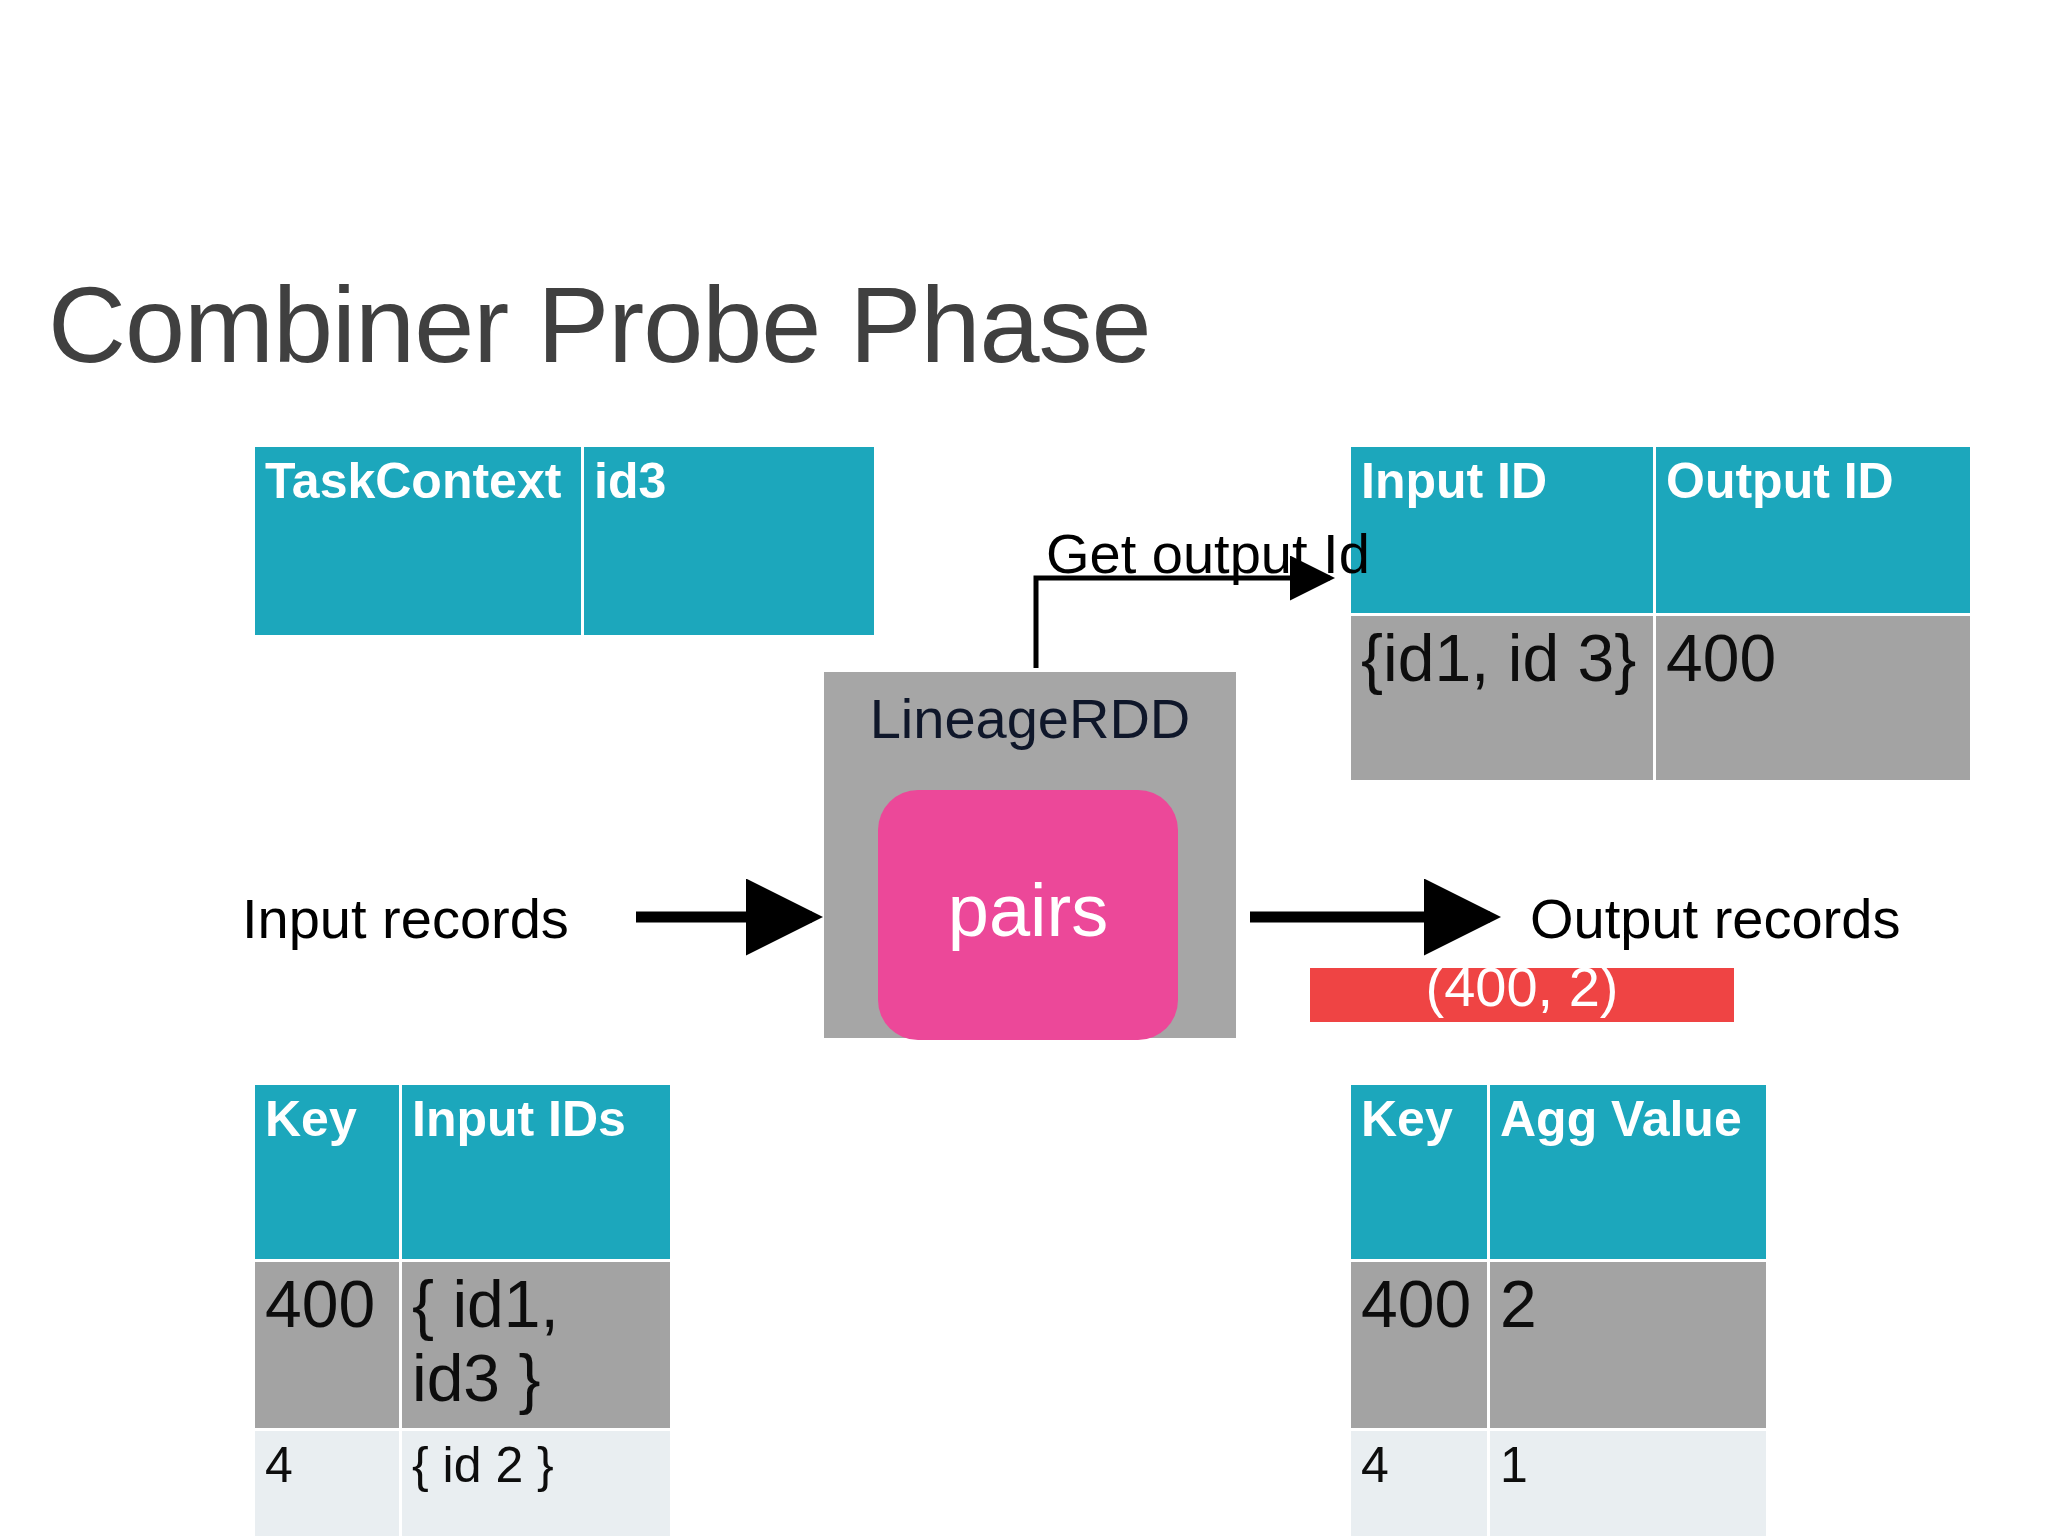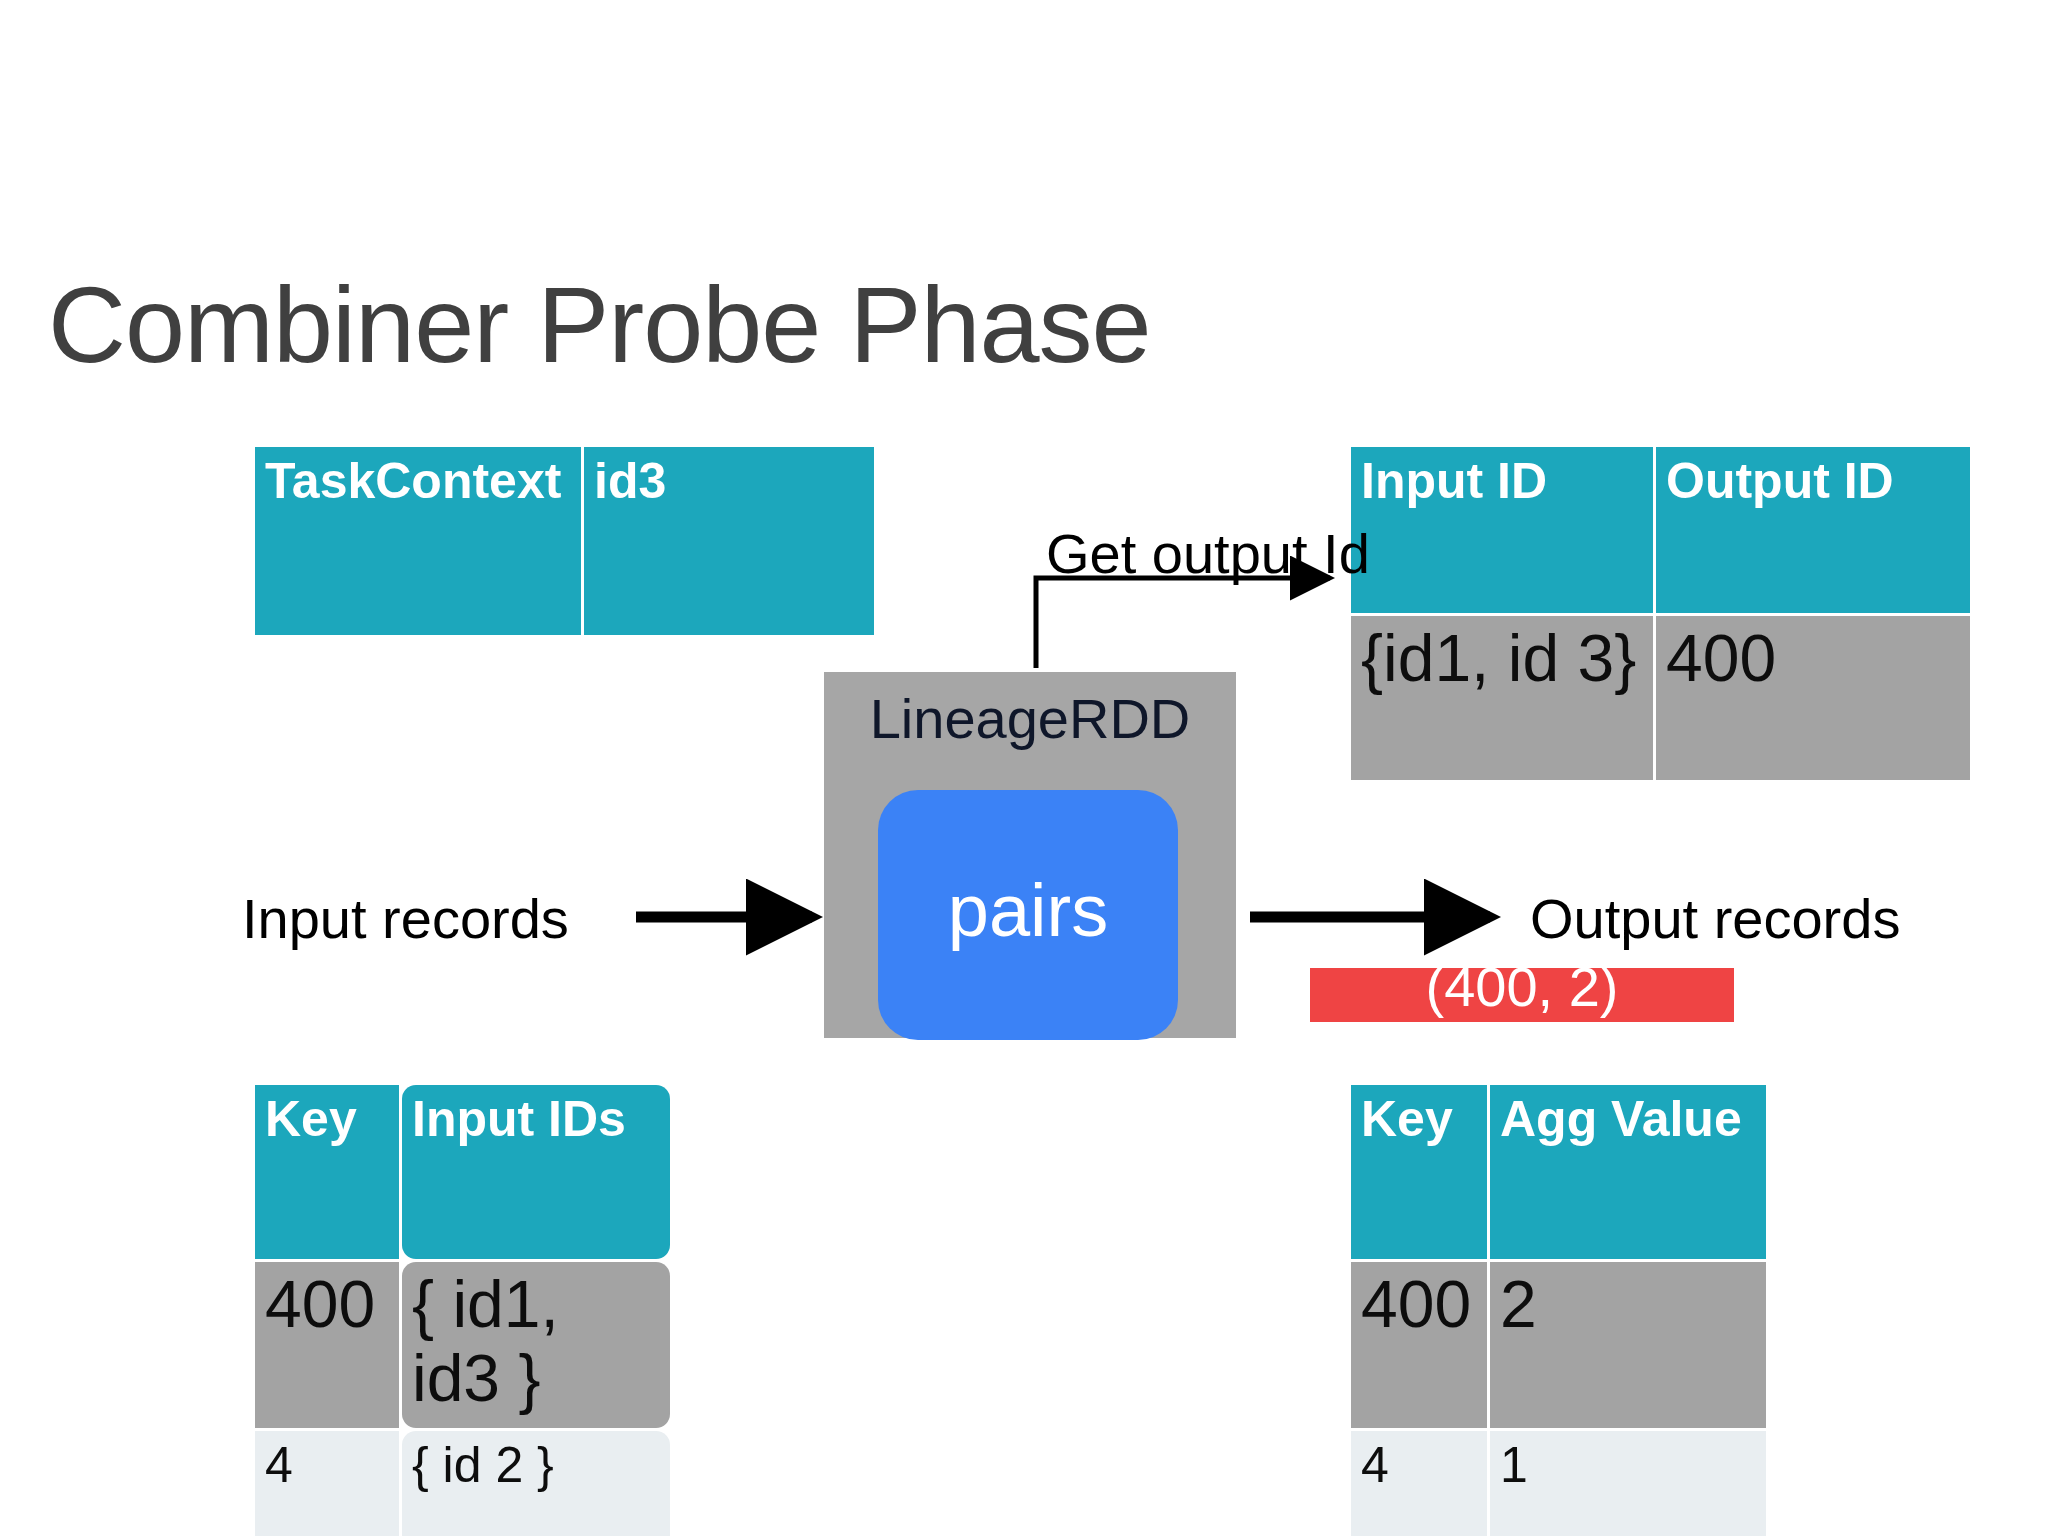--- a/index.html
+++ b/index.html
@@ -74,21 +74,21 @@
   #tbl-lineage-map td.head { height: 150px; }
   #tbl-lineage-map td.cell-a { height: 148px; }
   #tbl-lineage-map td:nth-child(1) { width: 282px; }
   #tbl-lineage-map td:nth-child(2) { width: 294px; }
 
   #tbl-key-inputids { left: 252px; top: 1082px; width: 396px; }
   #tbl-key-inputids td.head { height: 158px; }
   #tbl-key-inputids td.cell-a { height: 150px; }
   #tbl-key-inputids td.cell-b { height: 110px; }
   #tbl-key-inputids td:nth-child(1) { width: 124px; }
-  #tbl-key-inputids td:nth-child(2) { width: 248px; border-radius: 14px; }
+  #tbl-key-inputids td:nth-child(2) { width: 248px; }
 
   #tbl-key-aggvalue { left: 1348px; top: 1082px; width: 396px; }
   #tbl-key-aggvalue td.head { height: 158px; }
   #tbl-key-aggvalue td.cell-a { height: 150px; }
   #tbl-key-aggvalue td.cell-b { height: 110px; }
   #tbl-key-aggvalue td:nth-child(1) { width: 116px; }
   #tbl-key-aggvalue td:nth-child(2) { width: 256px; }
 
   
   #lineage-box {
@@ -109,21 +109,21 @@
     font-size: 56px;
     font-family: "Liberation Sans", sans-serif;
     line-height: 1.1;
   }
   #pairs-box {
     position: absolute;
     left: 878px;
     top: 790px;
     width: 300px;
     height: 250px;
-    background: #3b82f6;
+    background: #ec4899;
     border-radius: 40px;
   }
   #pairs-label {
     position: absolute;
     left: 0;
     top: 84px;
     width: 300px;
     text-align: center;
     color: #ffffff;
     font-size: 74px;

